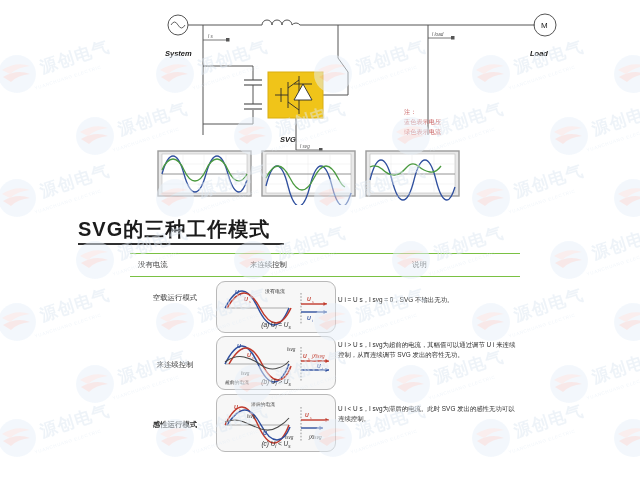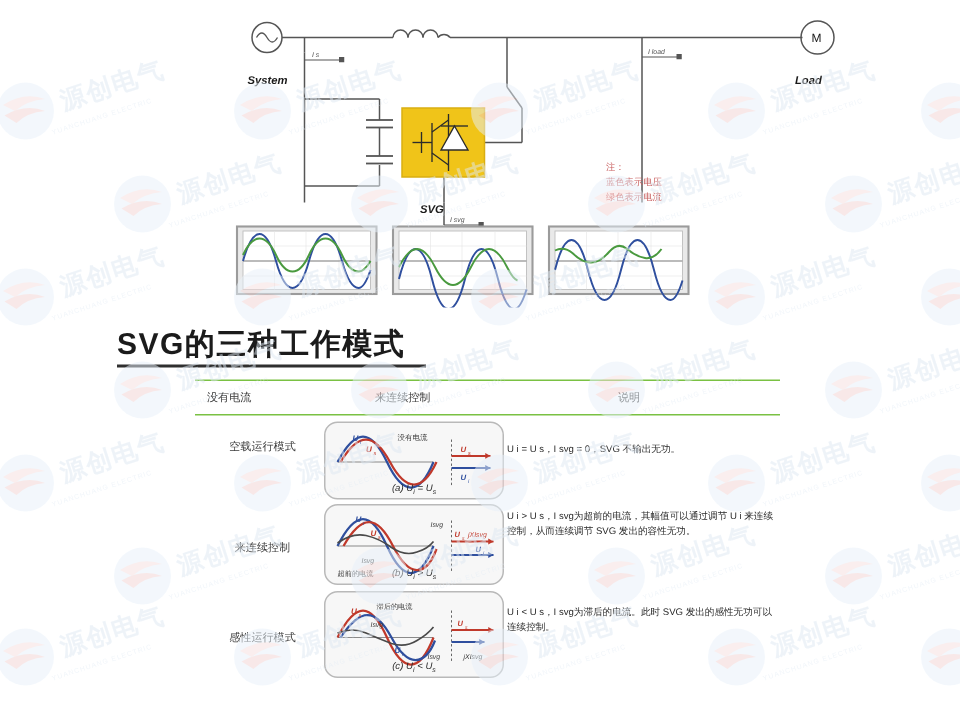--- a/index.html
+++ b/index.html
@@ -233,21 +233,21 @@
         <text x="95" y="21" font-size="4.6" font-style="italic" fill="#c0392b" font-family="Liberation Sans, sans-serif">jXIsvg</text>
         <text x="100" y="31" font-size="5" font-weight="bold" font-style="italic" fill="#2f4f9e" font-family="Liberation Sans, sans-serif">U</text>
         <text x="105" y="33" font-size="3.4" font-style="italic" fill="#2f4f9e" font-family="Liberation Sans, sans-serif">i</text>
       </svg>
       <div class="cap"><span>(b)  U</span><sub>i</sub><span> &gt; U</span><sub>s</sub></div>
     </div>
     <div class="rowdesc" style="top:6px;">U i &gt; U s，I svg为超前的电流，其幅值可以通过调节 U i 来连续控制，从而连续调节 SVG 发出的容性无功。</div>
   </div>
 
   <div class="trow" style="height:62px;">
-    <div class="rowlabel" style="top:28px;">感性运行模式</div>
+    <div class="rowlabel" style="top:28px;font-weight:bold;">感性运行模式</div>
     <div class="diagbox" style="top:2px;width:118px;height:56px;">
       <svg viewBox="0 0 118 56" width="118" height="56">
         <line x1="8" y1="30" x2="72" y2="30" stroke="#8a8a8a" stroke-width=".7"></line>
         <path d="M8 30 q9 -18 17 -18 q8 0 16 18 q8 18 16 18 q8 0 15 -18" fill="none" stroke="#c0392b" stroke-width="1.5"></path>
         <path d="M10 30 q10 -15 18 -15 q8 0 16 15 q8 15 16 15 q8 0 13 -13" fill="none" stroke="#2f4f9e" stroke-width="1.5"></path>
         <path d="M8 27 q10 -4 19 0 q9 4 17 7 q9 3 17 -2 q7 -4 11 -9" fill="none" stroke="#4a4a4a" stroke-width="1.1"></path>
         <text x="17" y="14" font-size="5.4" font-weight="bold" font-style="italic" fill="#c0392b" font-family="Liberation Sans, sans-serif">U</text>
         <text x="22" y="16" font-size="3.6" font-style="italic" fill="#c0392b" font-family="Liberation Sans, sans-serif">s</text>
         <text x="46" y="40" font-size="5.4" font-weight="bold" font-style="italic" fill="#2f4f9e" font-family="Liberation Sans, sans-serif">U</text>
         <text x="51" y="42" font-size="3.6" font-style="italic" fill="#2f4f9e" font-family="Liberation Sans, sans-serif">i</text>

